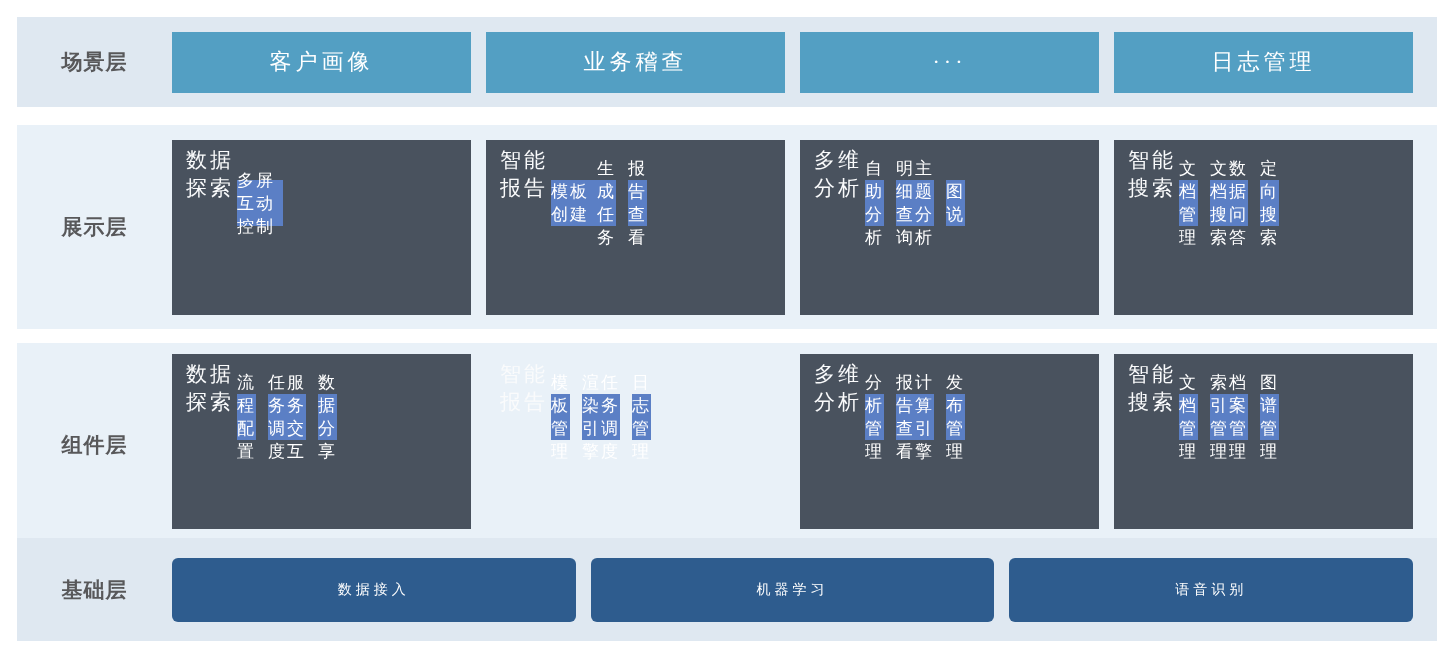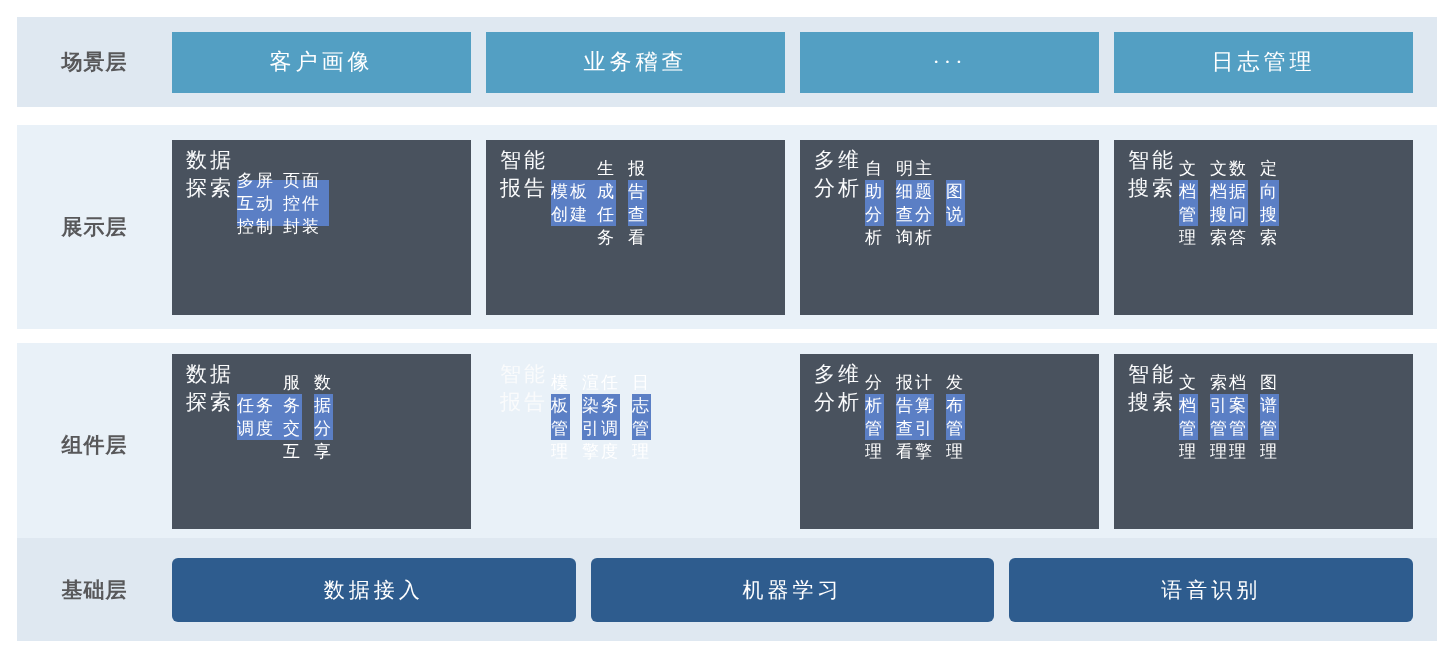--- a/index.html
+++ b/index.html
@@ -40,21 +40,21 @@
     background:var(--c-scenario);
     color:var(--c-boxtext);
     display:flex;align-items:center;justify-content:center;
     font-size:22px;letter-spacing:4px;
   }
   .foundation-box{
     flex:1;height:64px;border-radius:6px;
     background:var(--c-foundation);
     color:var(--c-boxtext);
     display:flex;align-items:center;justify-content:center;
-    font-size:21px;letter-spacing:4px;
+    font-size:14px;letter-spacing:4px;
   }
   .group{
     flex:1;height:175px;box-sizing:border-box;
     background:var(--c-panel);
     padding:8px 14px;
     display:flex;
   }
   .group.ghost{background:transparent;}
   .group-title{
     height:51px;flex:0 0 51px;
@@ -88,23 +88,20 @@
       </div>
     </div>
     <div class="band band-display">
       <div class="label-col">展示层</div>
       <div class="content">
         <div class="group">
           <div class="group-title">数据探索</div>
           <div class="group-row">
             <div class="group-item">多屏互动控制</div>
           </div>
-          <div class="group-row">
-            <div class="group-item">页面控件封装</div>
-          </div>
         </div>
         <div class="group">
           <div class="group-title">智能报告</div>
           <div class="group-row">
             <div class="group-item">模板创建</div>
           </div>
           <div class="group-row">
             <div class="group-item">生成任务</div>
             <div class="group-item">报告查看</div>
           </div>
@@ -132,20 +129,21 @@
           </div>
         </div>
       </div>
     </div>
     <div class="band band-component">
       <div class="label-col">组件层</div>
       <div class="content">
         <div class="group">
           <div class="group-title">数据探索</div>
           <div class="group-row">
+            <div class="group-item">流程配置</div>
             <div class="group-item">任务调度</div>
           </div>
           <div class="group-row">
             <div class="group-item">服务交互</div>
             <div class="group-item">数据分享</div>
           </div>
         </div>
         <div class="group ghost">
           <div class="group-title">智能报告</div>
           <div class="group-row">

